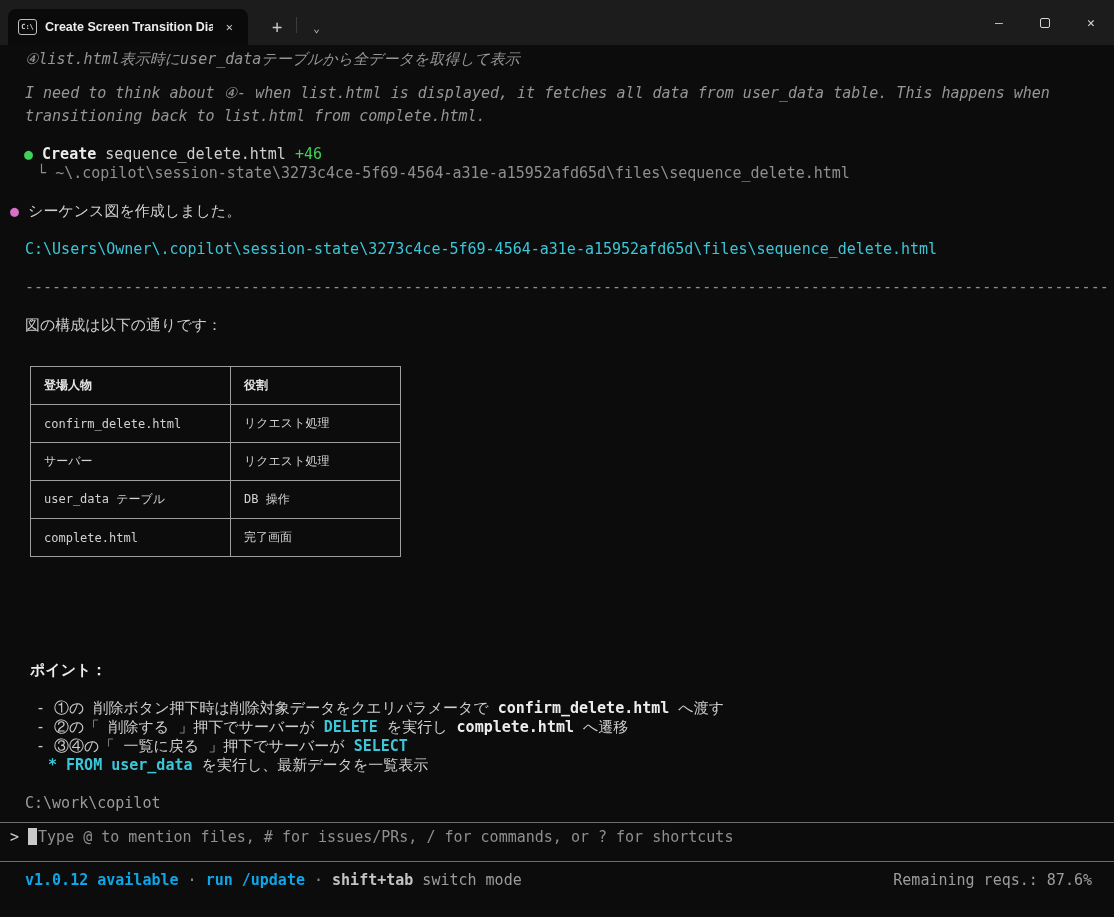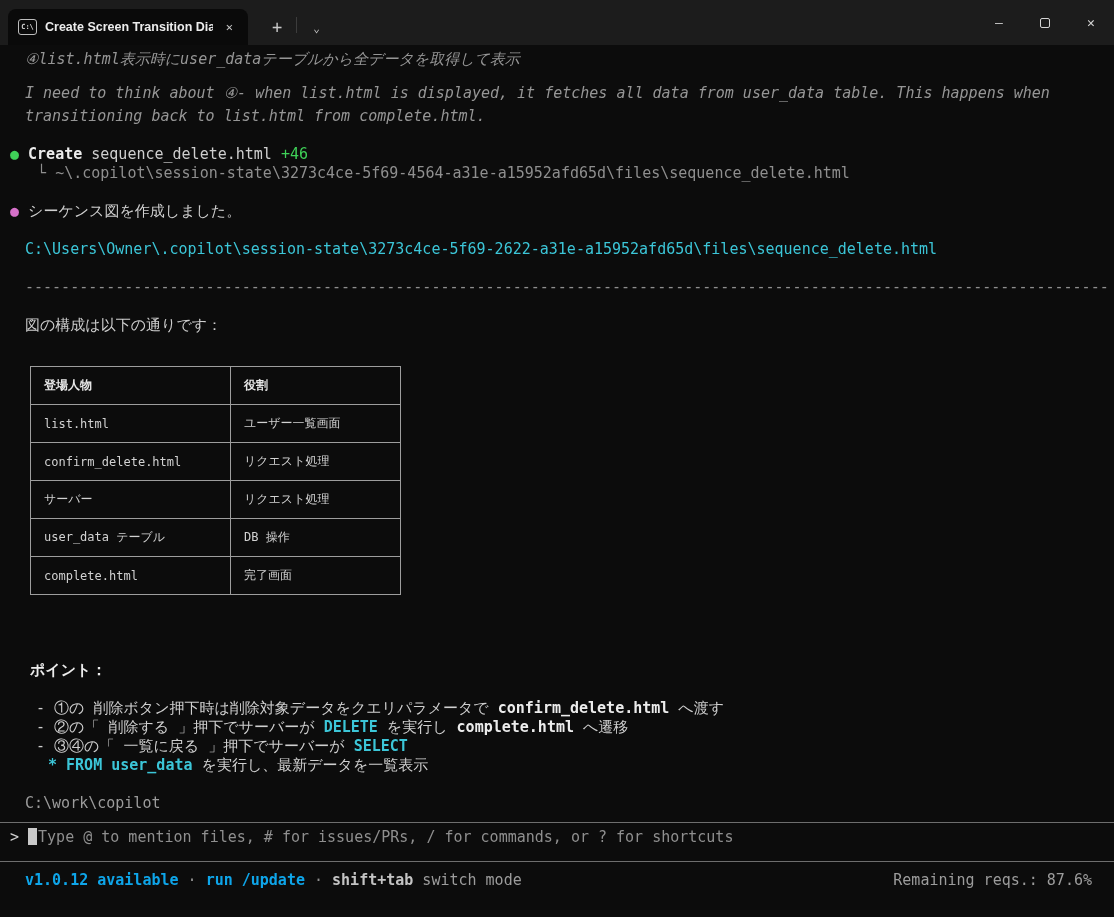--- a/index.html
+++ b/index.html
@@ -92,40 +92,36 @@
       </span>
     <span class="win-btn">✕</span>
   </div>
 </div>
 
 <div class="line ital" style="top:50px;">④list.html表示時にuser_dataテーブルから全データを取得して表示</div>
 
 <div class="line ital" style="top:84px;">I need to think about ④- when list.html is displayed, it fetches all data from user_data table. This happens when</div>
 <div class="line ital" style="top:107px;">transitioning back to list.html from complete.html.</div>
 
-<div class="line" style="top:145px; left:10px;"><span class="green">●</span><span> </span><span class="bold-w">Create</span><span> sequence_delete.html </span><span class="green">+46</span></div>
+<div class="line" style="top:145px; left:24px;"><span class="green">●</span><span> </span><span class="bold-w">Create</span><span> sequence_delete.html </span><span class="green">+46</span></div>
 <div class="line dim" style="top:164px; left:10px;">   └ ~\.copilot\session-state\3273c4ce-5f69-4564-a31e-a15952afd65d\files\sequence_delete.html</div>
 
 <div class="line" style="top:202px; left:10px;"><span class="pink">●</span><span> シーケンス図を作成しました。</span></div>
 
-<div class="line cyan" style="top:240px;">C:\Users\Owner\.copilot\session-state\3273c4ce-5f69-2622-a31e-a15952afd65d\files\sequence_delete.html</div>
+<div class="line cyan" style="top:240px;">C:\Users\Owner\.copilot\session-state\3273c4ce-5f69-4564-a31e-a15952afd65d\files\sequence_delete.html</div>
 
 <div class="line dim" style="top:278px;">------------------------------------------------------------------------------------------------------------------------</div>
 
 <div class="line" style="top:316px;">図の構成は以下の通りです：</div>
 
 <table class="chars-table">
   <tbody>
       <tr>
     <th class="col-actor">登場人物</th>
     <th class="col-role">役割</th>
-  </tr>
-  <tr>
-    <td>list.html</td>
-    <td>ユーザー一覧画面</td>
   </tr>
   <tr>
     <td>confirm_delete.html</td>
     <td>リクエスト処理</td>
   </tr>
   <tr>
     <td>サーバー</td>
     <td>リクエスト処理</td>
   </tr>
   <tr>

